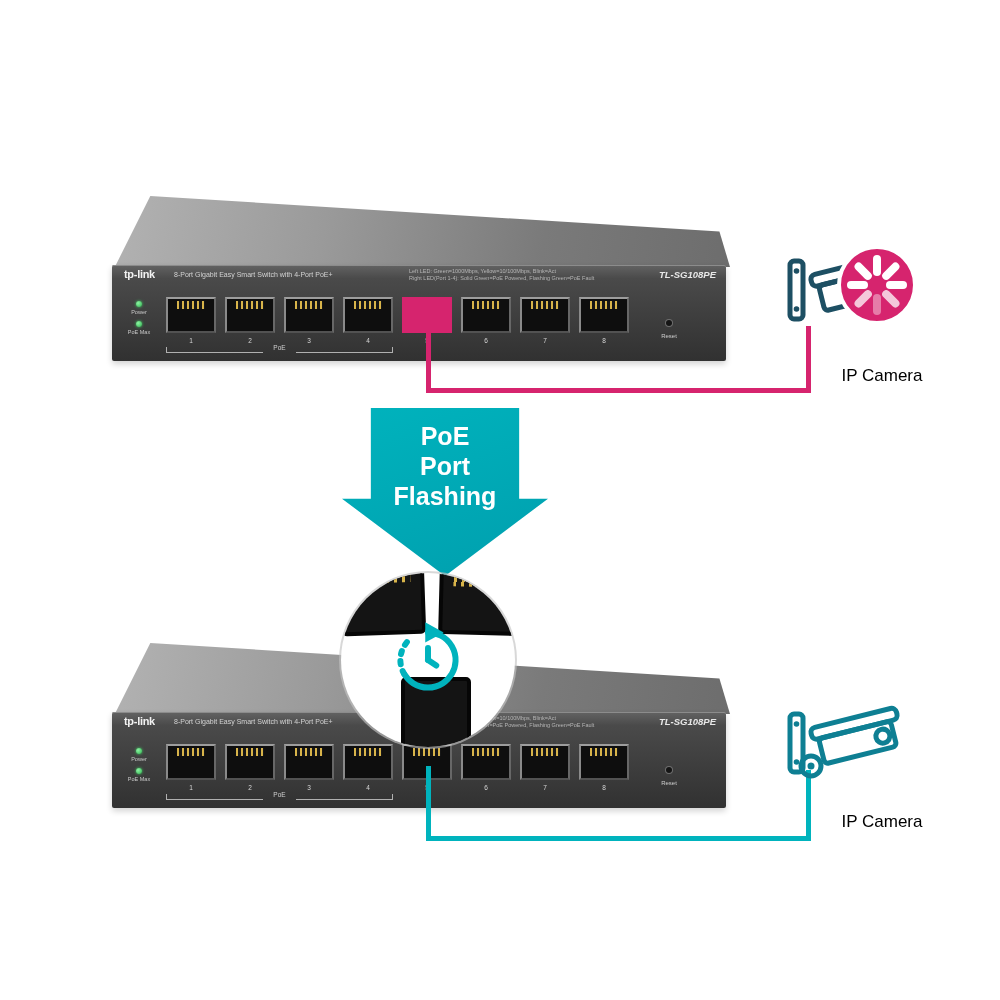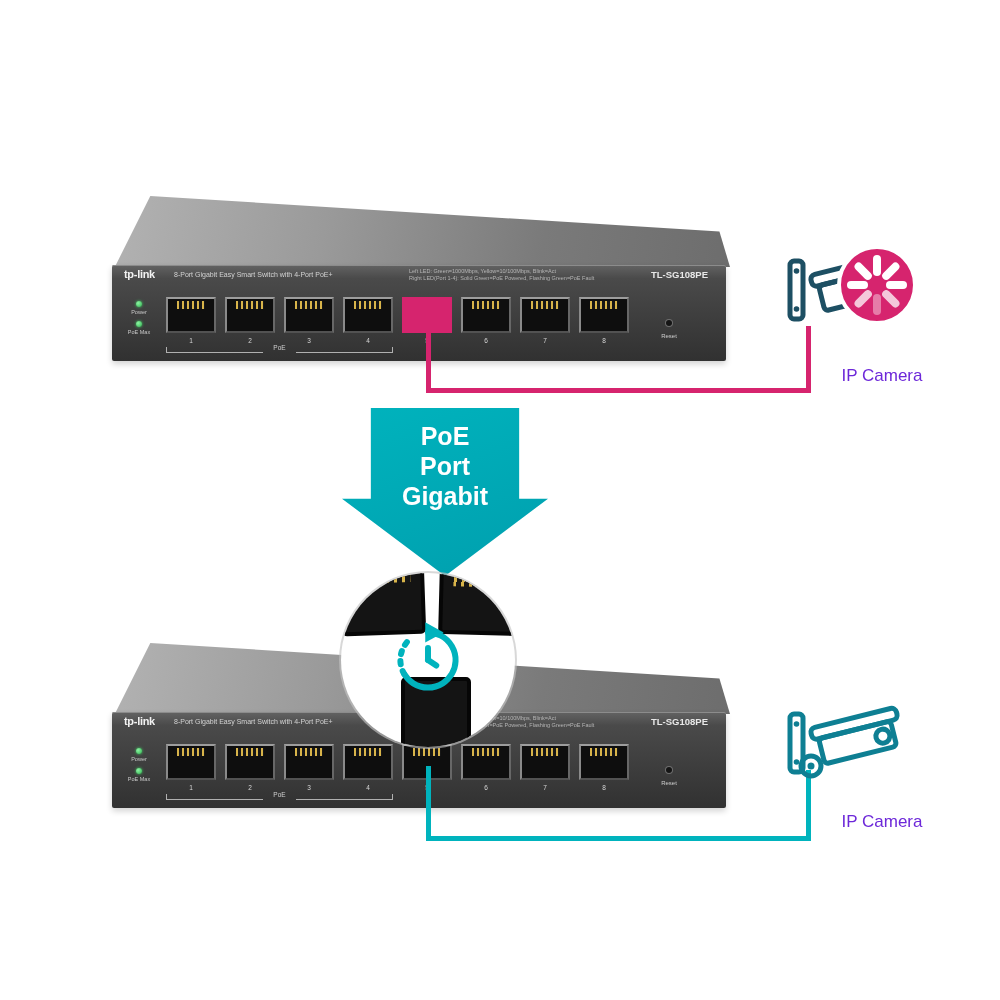--- a/index.html
+++ b/index.html
@@ -9,21 +9,21 @@
   .switch{position:absolute;width:622px;height:172px;}
   .sw-top{position:absolute;left:0;top:0;width:622px;height:74px;
     clip-path:polygon(1.1% 100%, 6.8% 4%, 98.3% 52%, 100% 100%);
     background:linear-gradient(100deg,#b3b3b3 0%,#9a9a9a 35%,#7a7a7a 70%,#6d6d6d 100%);}
   .sw-face{position:absolute;left:4px;top:72px;width:614px;height:96px;border-radius:2px;
     background:linear-gradient(180deg,#636363 0%,#4a4a4a 14%,#3e3e3e 55%,#313131 100%);
     box-shadow:inset 0 1px 0 #8c8c8c, 0 3px 6px rgba(0,0,0,0.18);}
   .sw-logo{position:absolute;left:12px;top:3px;font-size:11px;font-weight:bold;color:#f2f2f2;letter-spacing:-0.3px;}
   .sw-title{position:absolute;left:62px;top:6px;font-size:7px;color:#d2d2d2;white-space:nowrap;}
   .sw-legend{position:absolute;left:297px;top:3px;font-size:5.5px;line-height:7px;color:#b5b5b5;white-space:nowrap;}
-  .sw-model{position:absolute;right:18px;top:4px;font-size:9.5px;font-weight:bold;color:#e8e8e8;}
+  .sw-model{position:absolute;right:10px;top:4px;font-size:9.5px;font-weight:bold;color:#e8e8e8;font-style:italic;}
   .led-dot{position:absolute;width:6px;height:6px;border-radius:50%;
     background:radial-gradient(circle at 35% 35%,#8cf5a3,#2fb14e);box-shadow:0 0 3px #3fd165;}
   .led-label{position:absolute;font-size:5.5px;color:#c8c8c8;width:40px;text-align:center;white-space:nowrap;}
   .ports{position:absolute;left:54px;top:32px;display:flex;gap:9px;}
   .port-wrap{width:50px;display:flex;flex-direction:column;align-items:center;}
   .port{position:relative;width:50px;height:36px;box-sizing:border-box;background:#0e0e0e;
     border:2px solid;border-color:#9d9d9d #676767 #525252 #8a8a8a;}
   .pins{position:absolute;left:9px;right:9px;top:2px;height:8px;
     background:repeating-linear-gradient(90deg,#d8b44a 0 2px,#161616 2px 5px);}
   .port-num{margin-top:4px;font-size:6.5px;color:#d6d6d6;}
@@ -53,21 +53,21 @@
   
   .zoom-circle{position:absolute;left:321px;top:573px;width:174px;height:174px;border-radius:50%;
     background:#fff;box-shadow:0 0 0 2px rgba(195,195,195,0.65);overflow:hidden;z-index:5;}
   .zoom-port{position:absolute;background:#141414;border:4px solid #060606;border-radius:5px;}
   .zoom-pins{position:absolute;left:10px;right:10px;top:4px;height:12px;
     background:repeating-linear-gradient(90deg,#d8b44a 0 3px,#161616 3px 8px);}
   .recovery-icon{position:absolute;left:41px;top:41px;width:92px;height:92px;z-index:2;}
 
   
   .camera{position:absolute;width:150px;height:110px;}
-  .cam-label{position:absolute;width:150px;text-align:center;font-size:17px;color:#6d28d9;}
+  .cam-label{position:absolute;width:150px;text-align:center;font-size:17px;color:#000000;}
 
   
   .stroke-cam-top{stroke:var(--camera-top,#1d4f63);}
   .fill-cam-top{fill:var(--camera-top,#1d4f63);}
   .stroke-cam-bottom{stroke:var(--camera-bottom,#0e7f93);}
   .fill-cam-bottom{fill:var(--camera-bottom,#0e7f93);}
   .fill-pink{fill:var(--pink,#d6246e);}
   .stroke-teal{stroke:var(--teal,#00b3bd);}
   .fill-teal{fill:var(--teal,#00b3bd);}
 </style>
@@ -185,21 +185,21 @@
           <line x1="106.2" y1="40.8" x2="115.4" y2="31.6"></line>
         </g>
       </g>
     </svg>
   </div>
   <div class="cam-label" style="left:787px;top:366px;">IP Camera</div>
 
   <div class="big-arrow">
     <span class="ln">PoE</span>
     <span class="ln">Port</span>
-    <span class="ln">Gigabit</span>
+    <span class="ln">Flashing</span>
   </div>
 
   <div class="switch" style="left:88px;top:640px;">
     <div class="sw-top"></div>
     <div class="sw-face">
       <span class="sw-logo">tp-link</span>
       <span class="sw-title">8-Port Gigabit Easy Smart Switch with 4-Port PoE+</span>
       <div class="sw-legend">
         <div>Left LED: Green=1000Mbps, Yellow=10/100Mbps, Blink=Act</div>
         <div>Right LED(Port 1-4): Solid Green=PoE Powered, Flashing Green=PoE Fault</div>

